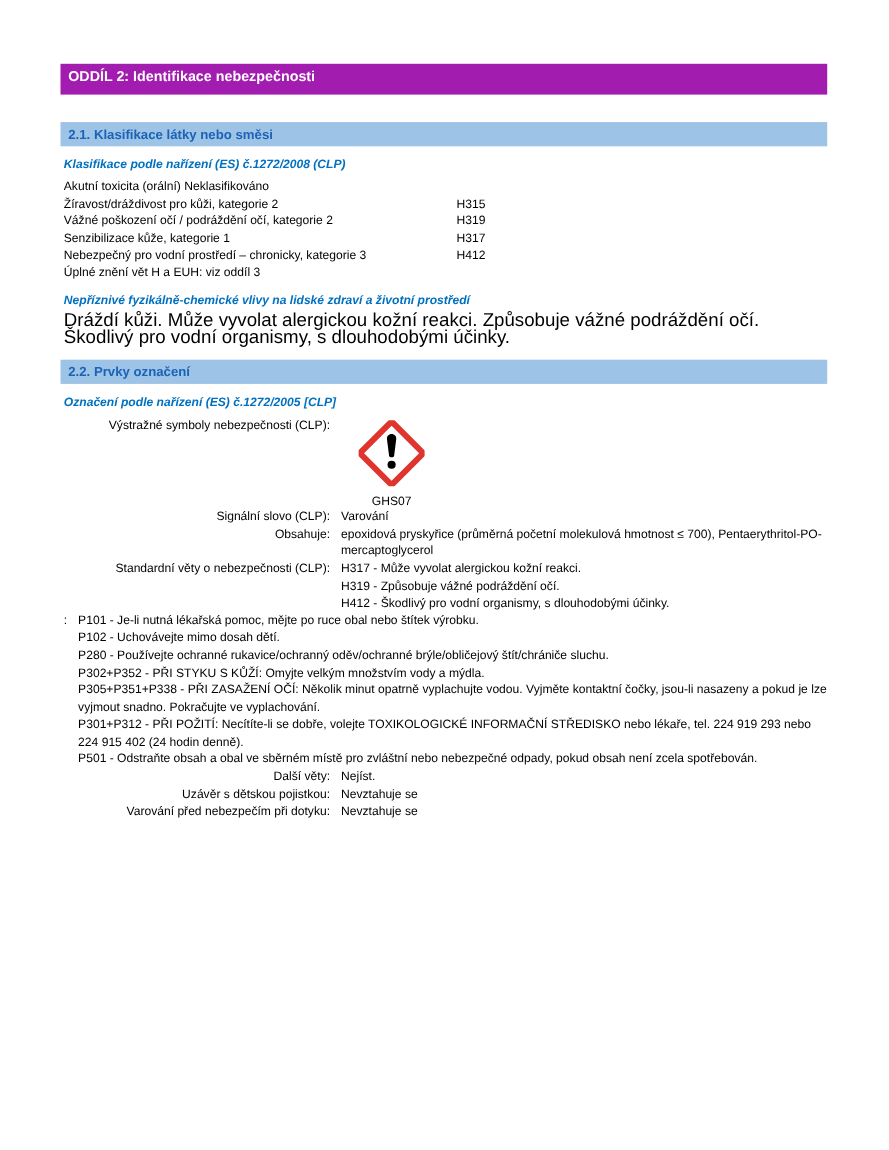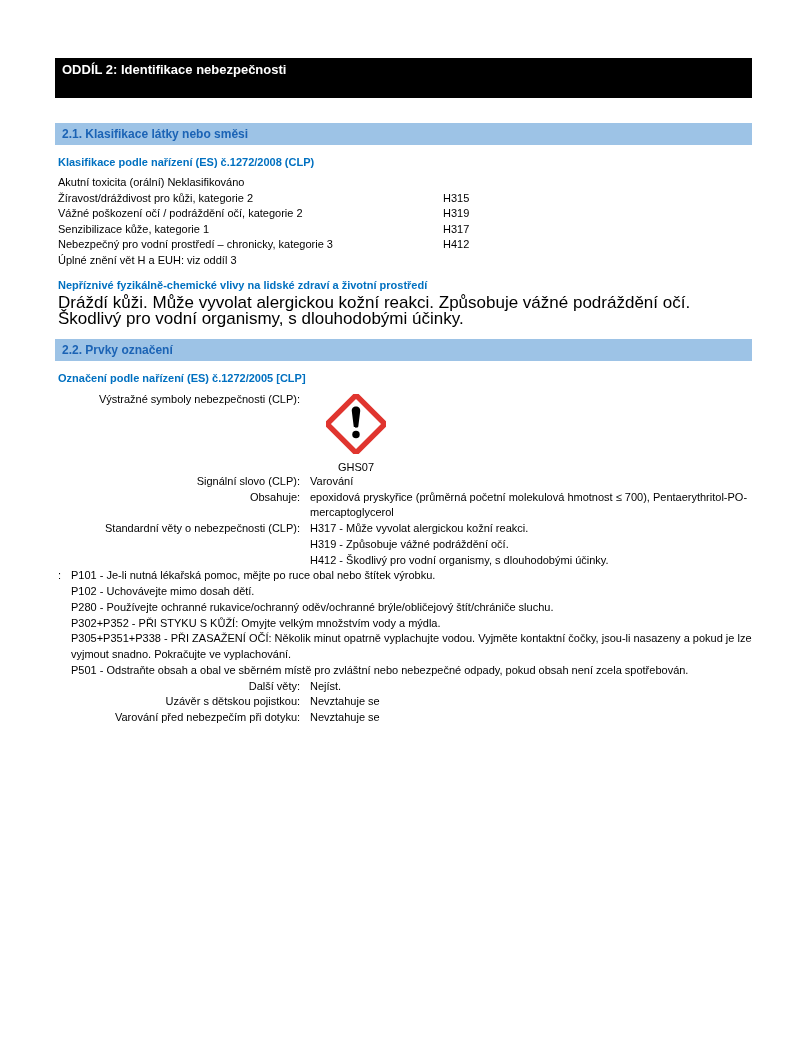--- a/index.html
+++ b/index.html
@@ -15,25 +15,25 @@
     background: #ffffff;
     overflow: hidden;
   }
   .content {
     position: absolute;
     left: 55px;
     top: 58px;
     width: 697px;
   }
   .section-bar {
-    background: #000000;
+    background: #a21caf;
     color: #ffffff;
     font-size: 13px;
     font-weight: bold;
-    height: 40px;
+    height: 28px;
     line-height: 24px;
     padding-left: 7px;
     box-sizing: border-box;
   }
   .subsection-bar {
     background: #9DC3E6;
     color: #1B63B5;
     font-size: 12px;
     font-weight: bold;
     height: 22px;
@@ -41,33 +41,33 @@
     padding-left: 7px;
     box-sizing: border-box;
     margin-top: 25px;
   }
   .blue-heading {
     color: #0070C0;
     font-size: 11px;
     font-weight: bold;
     margin-top: 11px;
     padding-left: 3px;
+    font-style: italic;
   }
   .body-text {
     font-size: 17px;
     line-height: 15.5px;
     margin-top: 4px;
     padding-left: 3px;
   }
   .cls-table { margin-top: 7px; padding-left: 3px; }
   .cls-row {
     display: flex;
     font-size: 11px;
     line-height: 15.5px;
-    gap: 28px;
   }
   .cls-label { width: 357px; flex-shrink: 0; }
   .cls-code  { flex: 1; }
   .fields { margin-top: 8px; padding-left: 3px; }
   .field-row {
     display: flex;
     font-size: 11px;
     line-height: 15.75px;
     align-items: flex-start;
   }
@@ -183,20 +183,21 @@
       </div>
 
       <div class="field-row">
         <div class="field-colon">:</div>
         <div class="field-value">
           <div>P101 - Je-li nutná lékařská pomoc, mějte po ruce obal nebo štítek výrobku.</div>
           <div>P102 - Uchovávejte mimo dosah dětí.</div>
           <div>P280 - Používejte ochranné rukavice/ochranný oděv/ochranné brýle/obličejový štít/chrániče sluchu.</div>
           <div>P302+P352 - PŘI STYKU S KŮŽÍ: Omyjte velkým množstvím vody a mýdla.</div>
           <div>P305+P351+P338 - PŘI ZASAŽENÍ OČÍ: Několik minut opatrně vyplachujte vodou. Vyjměte kontaktní čočky, jsou-li nasazeny a pokud je lze vyjmout snadno. Pokračujte ve vyplachování.</div>
+          <div>P301+P312 - PŘI POŽITÍ: Necítíte-li se dobře, volejte TOXIKOLOGICKÉ INFORMAČNÍ STŘEDISKO nebo lékaře, tel. 224 919 293 nebo 224 915 402 (24 hodin denně).</div>
           <div>P501 - Odstraňte obsah a obal ve sběrném místě pro zvláštní nebo nebezpečné odpady, pokud obsah není zcela spotřebován.</div>
         </div>
       </div>
 
       <div class="field-row">
         <div class="field-label">Další věty</div>
         <div class="field-colon">:</div>
         <div class="field-value">
           <div>Nejíst.</div>
         </div>

